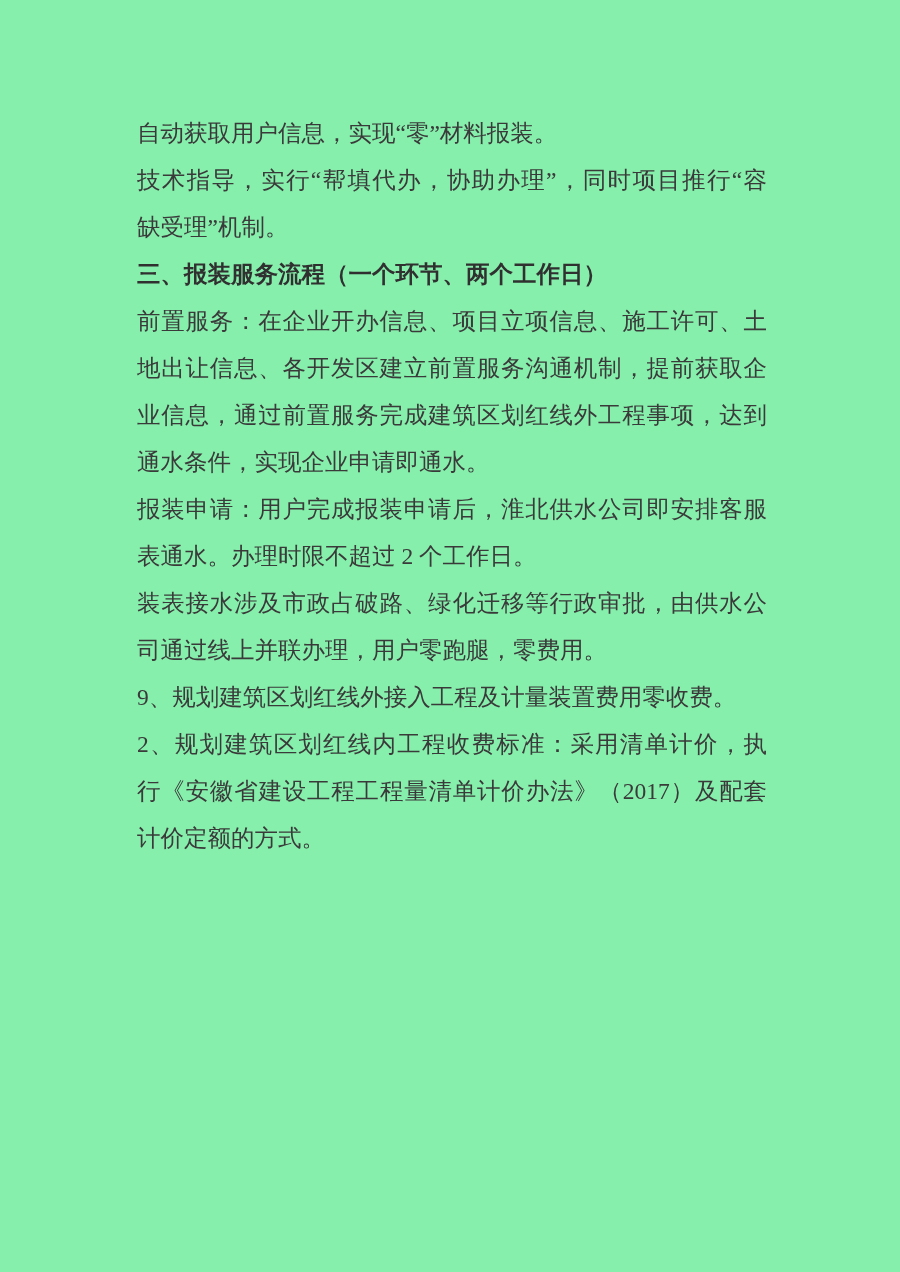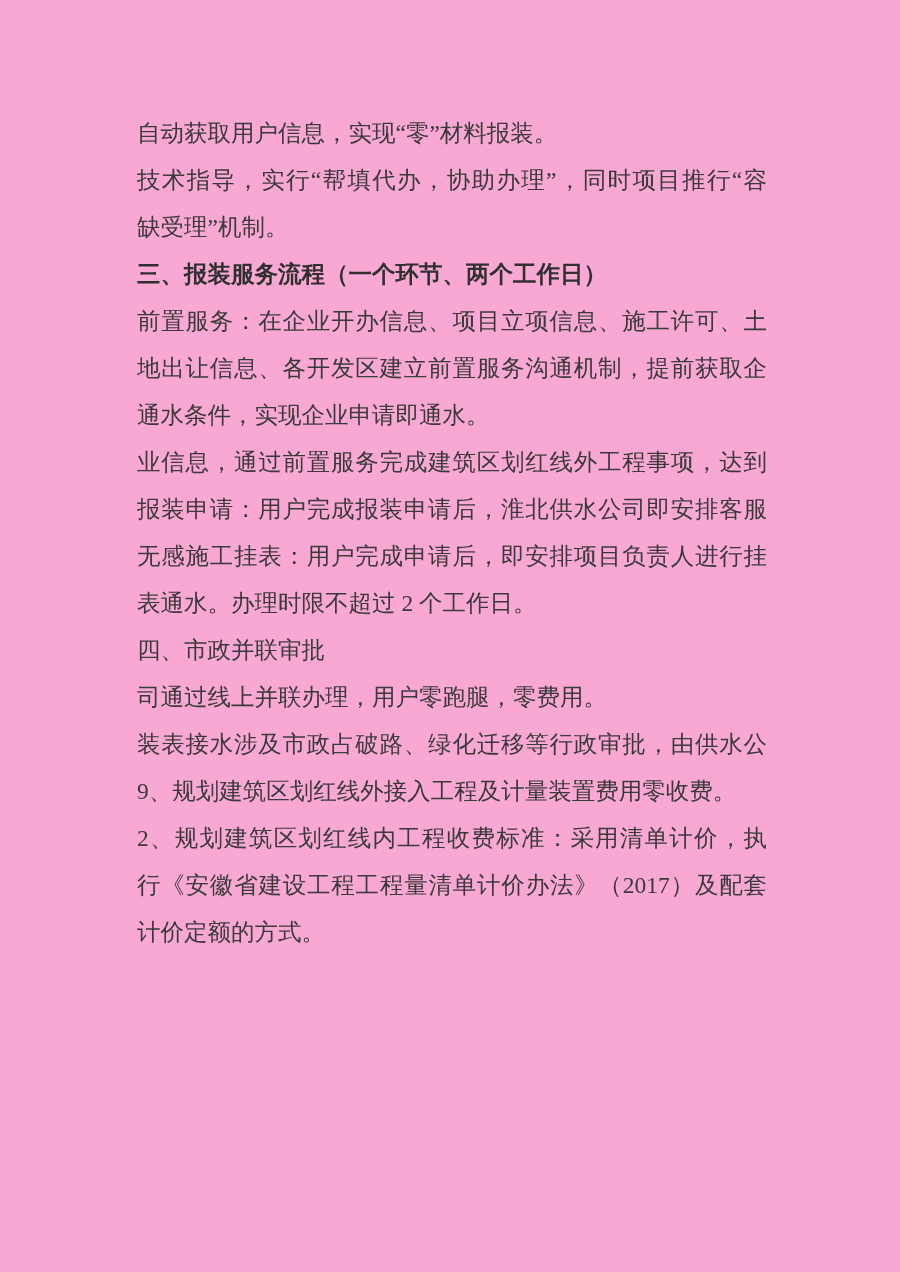--- a/index.html
+++ b/index.html
@@ -9,21 +9,21 @@
   body {
     width: 900px;
     height: 1272px;
     background: #ffffff;
     overflow: hidden;
   }
   .page {
     position: relative;
     width: 900px;
     height: 1272px;
-    background: #f9a8d4;
+    background: #86efac;
   }
   .doc-content {
     position: absolute;
     left: 137px;
     top: 110px;
     width: 630px;
     font-family: "Liberation Serif", "DejaVu Serif", serif;
     font-size: 23.5px;
     line-height: 47px;
     color: #3a3a3a;
@@ -57,36 +57,32 @@
       <div class="para body">
         <div class="line"><span class="seg">技术指导，实行“帮填代办，协助办理”，同时项目推行“容</span></div>
         <div class="line last"><span class="seg">缺受理”机制。</span></div>
       </div>
       <div class="para heading">
         <div class="line last"><span class="seg bold">三、报装服务流程（一个环节、两个工作日）</span></div>
       </div>
       <div class="para body">
         <div class="line"><span class="seg">前置服务：在企业开办信息、项目立项信息、施工许可、土</span></div>
         <div class="line"><span class="seg">地出让信息、各开发区建立前置服务沟通机制，提前获取企</span></div>
+        <div class="line"><span class="seg">业信息，通过前置服务完成建筑区划红线外工程事项，达到</span></div>
         <div class="line last"><span class="seg">通水条件，实现企业申请即通水。</span></div>
-        <div class="line"><span class="seg">业信息，通过前置服务完成建筑区划红线外工程事项，达到</span></div>
       </div>
       <div class="para body">
         <div class="line"><span class="seg">报装申请：用户完成报装申请后，淮北供水公司即安排客服</span></div>
       </div>
       <div class="para body">
-        <div class="line"><span class="seg">无感施工挂表：用户完成申请后，即安排项目负责人进行挂</span></div>
         <div class="line last"><span class="seg">表通水。办理时限不超过 2 个工作日。</span></div>
       </div>
       <div class="para body">
-        <div class="line last"><span class="seg">四、市政并联审批</span></div>
-      </div>
-      <div class="para body">
+        <div class="line"><span class="seg">装表接水涉及市政占破路、绿化迁移等行政审批，由供水公</span></div>
         <div class="line last"><span class="seg">司通过线上并联办理，用户零跑腿，零费用。</span></div>
-        <div class="line"><span class="seg">装表接水涉及市政占破路、绿化迁移等行政审批，由供水公</span></div>
       </div>
       <div class="para body">
         <div class="line last"><span class="seg">9、规划建筑区划红线外接入工程及计量装置费用零收费。</span></div>
       </div>
       <div class="para body">
         <div class="line"><span class="seg">2、规划建筑区划红线内工程收费标准：采用清单计价，执</span></div>
         <div class="line"><span class="seg">行《安徽省建设工程工程量清单计价办法》（2017）及配套</span></div>
         <div class="line last"><span class="seg">计价定额的方式。</span></div>
       </div>
     </div>

